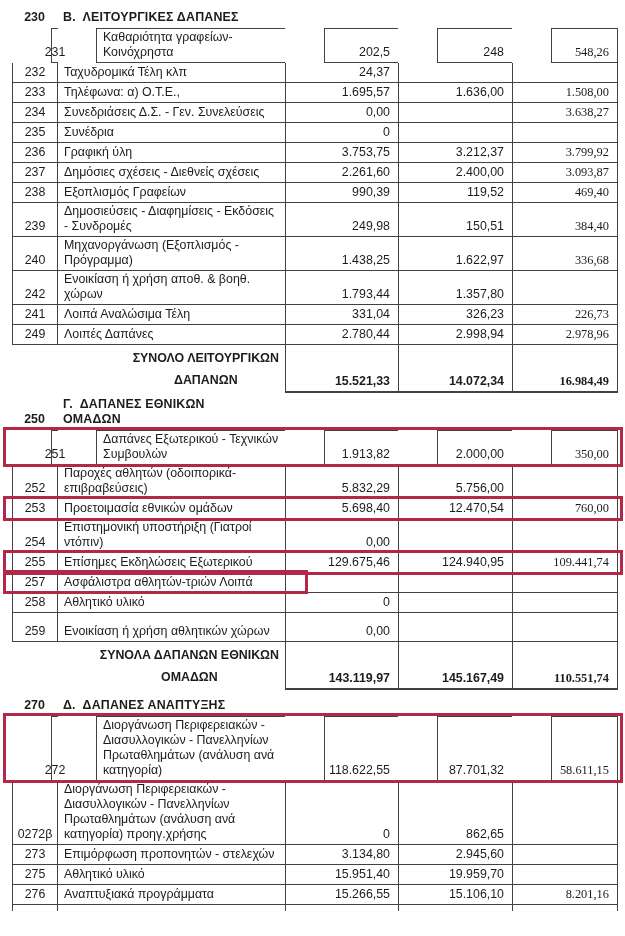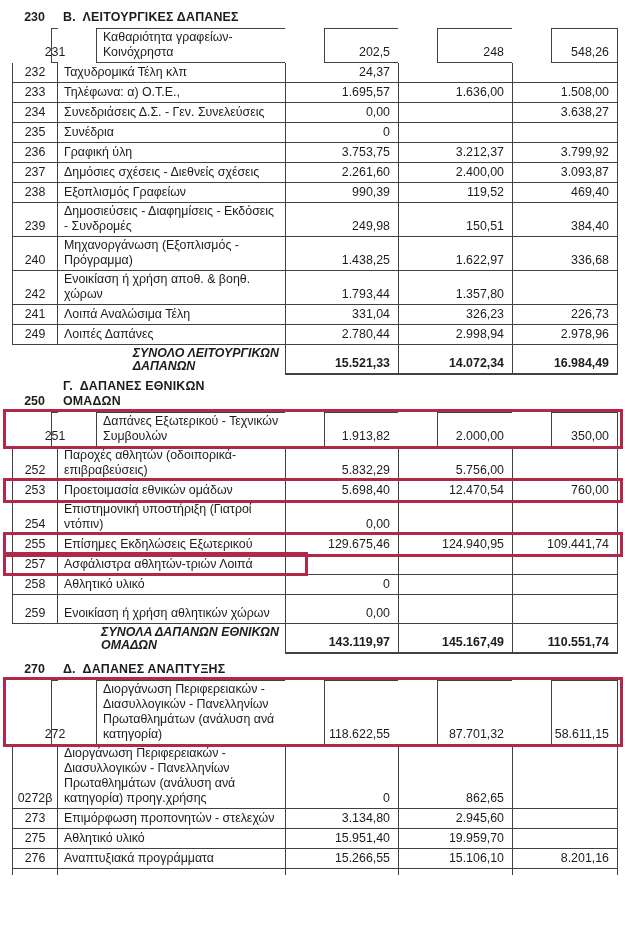--- a/index.html
+++ b/index.html
@@ -11,39 +11,39 @@
   *{box-sizing:border-box;}
   .page{position:relative; padding:6px 0 0 12px; width:623px; height:936px;}
   .row{position:relative; display:grid; grid-template-columns:45px 228px 113px 114px 106px; width:606px; font-size:12.4px;}
   
   .c{
     display:flex; align-items:flex-end;
     border-left:1.5px solid var(--bc,#414141);
     border-bottom:1.5px solid var(--bc,#414141);
     padding:1px 3px 2px; line-height:15px; min-height:20px;
   }
-  .cr{border-right:1.5px solid var(--bc,#414141);}
+  .cr{border-right:1.5px solid var(--bc,#414141);font-family:Liberation Serif, serif;}
   .row.bt .c{border-top:1.5px solid var(--bc,#414141);margin-left:39px;}
   .num{justify-content:center; padding-bottom:2px;}
   .desc{padding-left:6px; padding-right:4px;}
   .val{justify-content:flex-end; padding-right:8px; white-space:nowrap;}
   
   .gapr{height:9px;}
   .stubr{height:6px;}
   .gapr .c,.stubr .c{border-bottom:none; min-height:0; padding:0;}
   
   .section{grid-template-columns:45px 1fr; padding:4px 0 3px;}
   .sec-num{display:flex; align-items:flex-end; justify-content:center; font-weight:bold; padding-bottom:1px;}
   .sec-title{font-weight:bold; white-space:pre-wrap; line-height:15px; padding-left:6px; letter-spacing:.2px;}
   .section.sp{padding-top:8px;}
   
   .tot-label{
     grid-column:1/3; display:flex; align-items:flex-end; justify-content:flex-end;
-    font-weight:bold; text-align:left; white-space:pre-wrap;
-    line-height:13px; padding:2px 6px 2px 0;font-style:italic;
+    font-weight:bold; text-align:center; white-space:pre-wrap;
+    line-height:22px; padding:2px 6px 2px 0;
   }
   .tot{font-weight:bold; border-bottom-width:2px;}
   
   .hl{position:absolute; border:3px solid var(--hl,#b42847); pointer-events:none; z-index:3;}
   .hl.full{left:-9px; right:-5px; top:-3px; bottom:-2px;}
   .hl.partial{left:-9px; top:-3px; bottom:-1px; width:305px;}
 </style>
 </head>
 <body>
 

